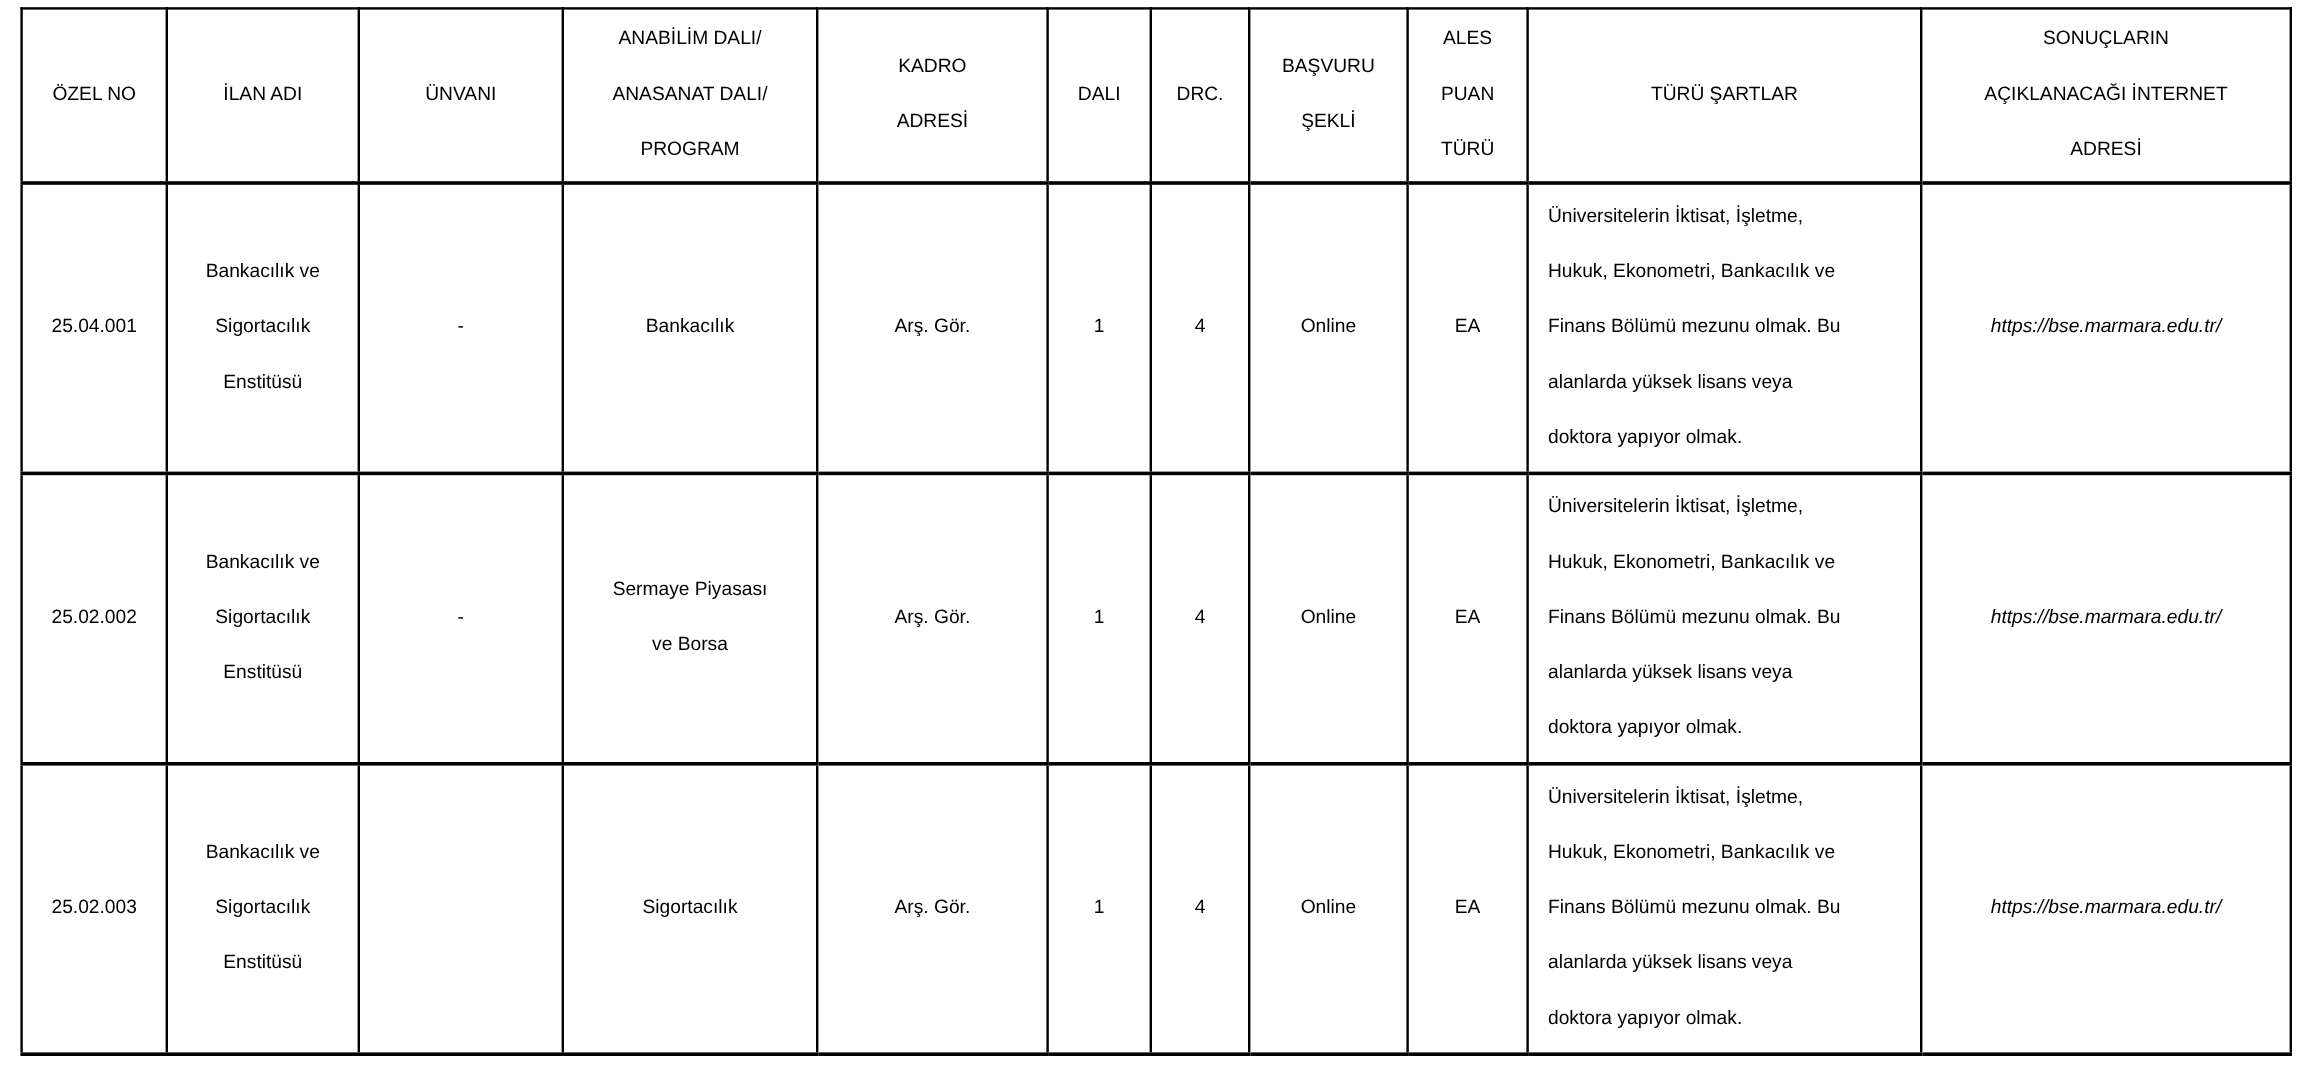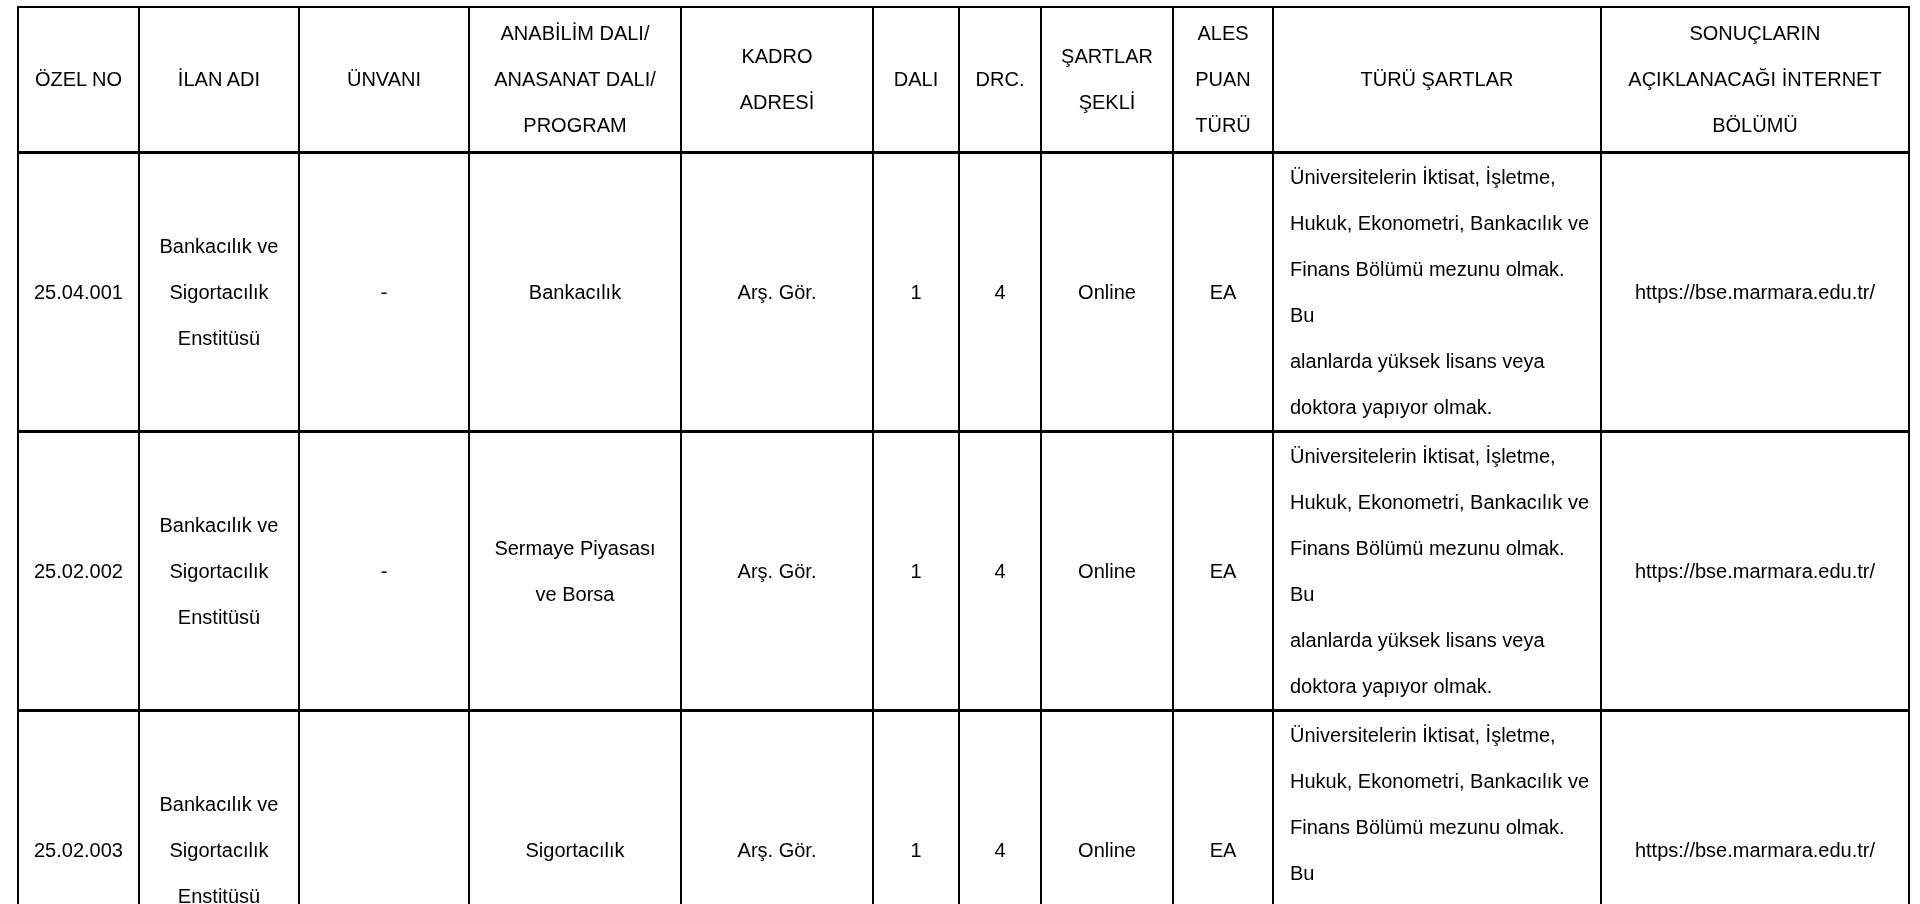--- a/index.html
+++ b/index.html
@@ -28,21 +28,21 @@
     left: 17px;
     top: 6px;
     border-collapse: collapse;
     table-layout: fixed;
     width: 1891px;
   }
   .postings th,
   .postings td {
     border: 2px solid #000000;
     font-weight: normal;
-    font-size: 20px;
+    font-size: 16px;
     line-height: 46px;
     text-align: center;
     vertical-align: middle;
     white-space: pre-line;
     padding: 0 6px;
     overflow: hidden;
   }
   .postings thead tr {
     height: 145px;
   }
@@ -55,20 +55,21 @@
   }
   .postings tbody tr:last-child td {
     border-bottom-width: 3px;
   }
   .postings td.ozel {
     text-align: left;
     padding: 0 8px 0 16px;
   }
   .postings td.url-cell span {
     white-space: nowrap;
+    font-style: italic;
   }
 </style>
 </head>
 <body>
 
 <div class="page">
   <table class="postings">
     <colgroup>
       <col style="width:121px">
       <col style="width:160px">
@@ -87,29 +88,29 @@
         <th>ÖZEL NO</th>
         <th>İLAN ADI</th>
         <th>ÜNVANI</th>
         <th>ANABİLİM DALI/
 ANASANAT DALI/
 PROGRAM</th>
         <th>KADRO
 ADRESİ</th>
         <th>DALI</th>
         <th>DRC.</th>
-        <th>ŞARTLAR
+        <th>BAŞVURU
 ŞEKLİ</th>
         <th>ALES
 PUAN
 TÜRÜ</th>
         <th>TÜRÜ ŞARTLAR</th>
         <th>SONUÇLARIN
 AÇIKLANACAĞI İNTERNET
-BÖLÜMÜ</th>
+ADRESİ</th>
       </tr>
     </thead>
     <tbody>
       <tr>
         <td>25.04.001</td>
         <td>Bankacılık ve
 Sigortacılık
 Enstitüsü</td>
         <td>-</td>
         <td>Bankacılık</td>

